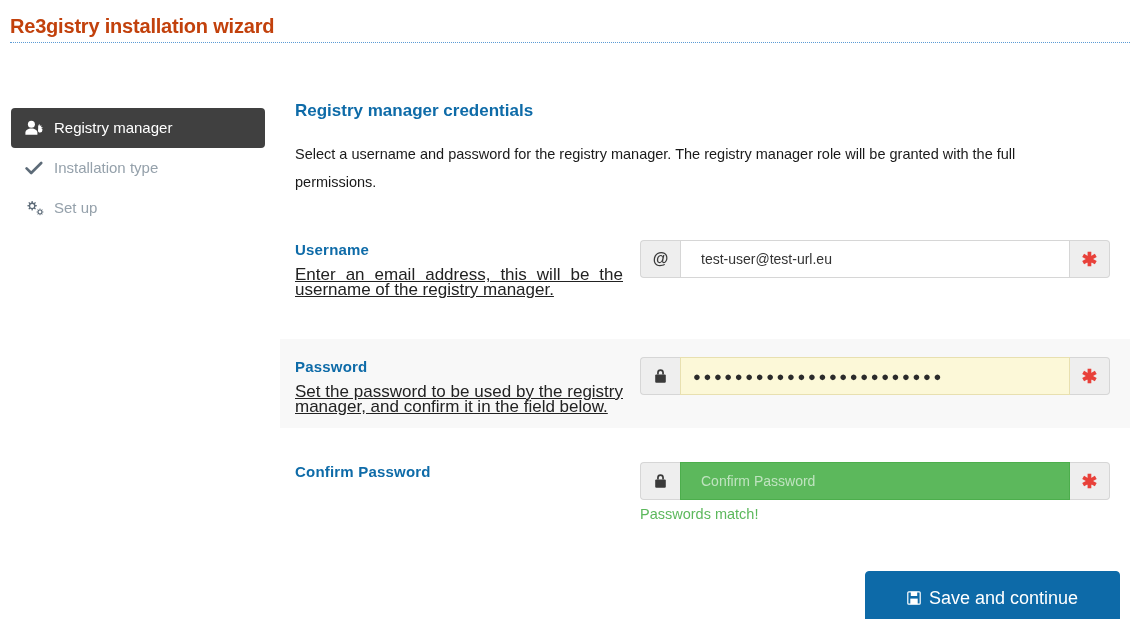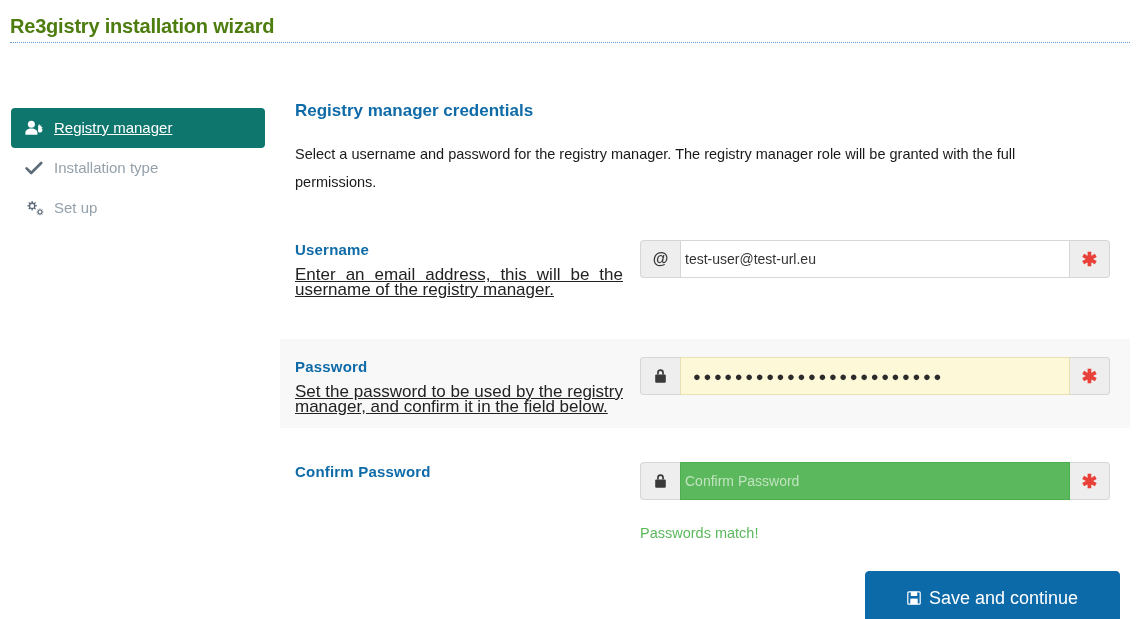--- a/index.html
+++ b/index.html
@@ -11,21 +11,21 @@
     font-family: "Liberation Sans", sans-serif;
     overflow: hidden;
   }
   .page { position: relative; width: 1140px; height: 619px; background:#fff; }
 
   
   .header {
     position: absolute; left: 10px; top: 14px; width: 1120px; height: 30px;
   }
   .header-title {
-    font-size: 20px; font-weight: bold; color: #4d7c0f;
+    font-size: 20px; font-weight: bold; color: #c2410c;
     letter-spacing: -0.2px; line-height: 24px;
     white-space: nowrap;
   }
   .header-rule {
     position: absolute; left: 0; top: 28px; width: 1120px; height: 0;
     border-bottom: 1px dotted #5b9bd5;
   }
 
   
   .sidebar {
@@ -42,23 +42,22 @@
     user-select: none;
   }
   .nav-item + .nav-item { margin-top: 0px; }
   .nav-item .nav-icon {
     width: 22px; height: 18px; margin-right: 7px;
     display: inline-flex; align-items: center; justify-content: flex-start;
     color: #5d6b78; flex: 0 0 auto;
   }
   .nav-item .nav-icon svg { display:block; }
   .nav-item.active {
-    background: #0f766e;
+    background: #404040;
     color: #ffffff;
-    text-decoration: underline;
   }
   .nav-item.active .nav-icon { color: #ffffff; }
   .nav-label { line-height: 20px; white-space: nowrap; }
 
   
   .content { position: absolute; left: 280px; top: 100px; width: 850px; }
 
   .content-title {
     color: #0e6ba8; font-size: 17px; font-weight: bold;
     margin: 0 0 18px 15px; line-height: 22px;
@@ -102,37 +101,37 @@
     color: #e8413a; font-size: 19px; font-weight: bold; line-height: 1;
   }
   .addon .at-glyph { font-size: 16px; color: #3a3a3a; font-weight: bold; }
   .field-input {
     flex: 1 1 auto;
     border: 1px solid #d6d6d6;
     background: #ffffff;
     font-family: "Liberation Sans", sans-serif;
     font-size: 14px;
     color: #333;
-    padding: 0 4px;
+    padding: 0 20px;
     outline: none;
     min-width: 0;
   }
   .field-input.ok   { background: #5cb85c; border-color: #4cae4c; color: #fff; }
   .field-input.ok::placeholder { color: #bfe3bf; opacity: 1; }
   .field-input.ok::-moz-placeholder { color: #bfe3bf; opacity: 1; }
   .dots {
     flex: 1 1 auto;
     border: 1px solid #e8e0b0; background: #fcf8d8;
     display: flex; align-items: center; padding: 0 12px;
     font-size: 13px; letter-spacing: 2.6px; color: #2b2b2b;
     overflow: hidden; white-space: nowrap;
   }
   .match-msg {
     color: #5cb85c; font-size: 14.5px; line-height: 20px;
-    margin-top: 23px;
+    margin-top: 4px;
   }
 
   
   .footer { position: absolute; left: 280px; top: 571px; width: 850px; }
   .btn-primary {
     position: absolute; right: 10px; top: 0;
     width: 255px; height: 54px;
     background: #0d6aa8; border: 1px solid #0d6aa8;
     border-radius: 4px;
     color: #ffffff; font-size: 18px;

